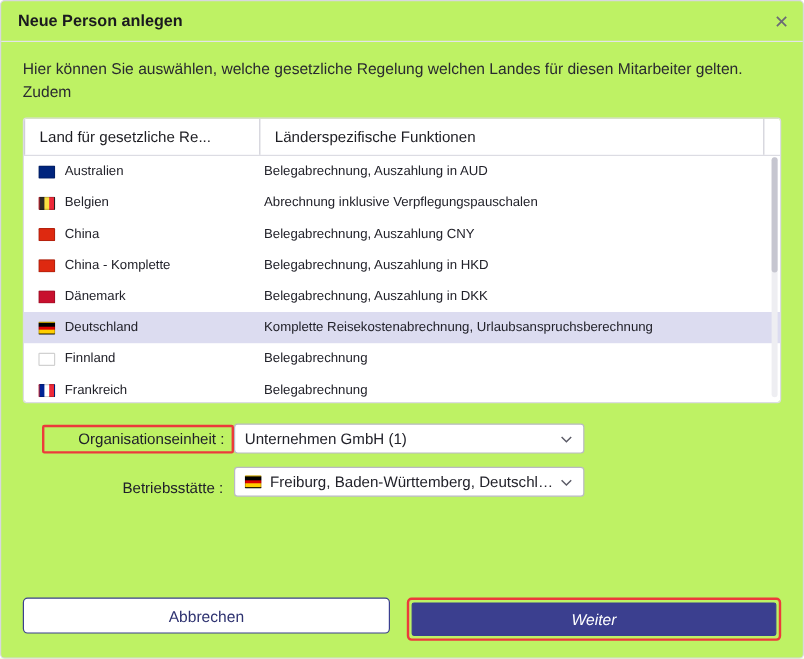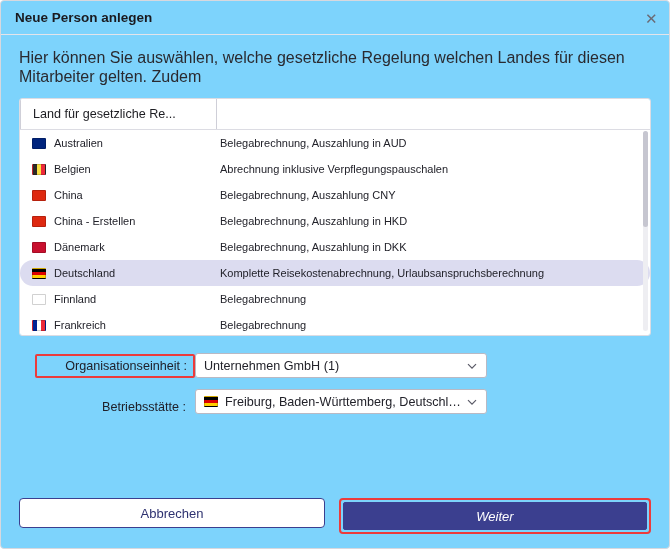--- a/index.html
+++ b/index.html
@@ -13,21 +13,21 @@
     font-family: "Liberation Sans", sans-serif;
     font-size: 13px;
     color: #1d1d1f;
     overflow: hidden;
   }
   .dialog {
     position: relative;
     width: 670px;
     height: 549px;
     box-sizing: border-box;
-    background: #7dd3fc;
+    background: #bef264;
     border: 1px solid #d8d8de;
     border-radius: 4px;
   }
   .titlebar {
     height: 34px;
     box-sizing: border-box;
     border-bottom: 1px solid #e4e4ea;
     display: flex;
     align-items: center;
     padding: 0 14px;
@@ -48,21 +48,21 @@
     font-size: 15px;
     color: #6b6b75;
     cursor: pointer;
     background: transparent;
     border: none;
   }
   .body {
     padding: 14px 18px 0 18px;
   }
   .intro {
-    font-size: 16px;
+    font-size: 13px;
     line-height: 18.5px;
     color: #2a2a30;
     margin: 0 0 12px 0;
   }
   .intro div { white-space: normal; }
 
   
   .table-wrap {
     border: 1px solid #dcdce3;
     border-radius: 3px;
@@ -101,21 +101,20 @@
   }
   .row {
     display: flex;
     align-items: center;
     height: 26px;
     font-size: 11px;
     color: #22222a;
   }
   .row.selected {
     background: #dcdcf0;
-    border-radius: 13px;
   }
   .cell-country {
     width: 196px;
     box-sizing: border-box;
     padding-left: 12px;
     display: flex;
     align-items: center;
     gap: 8px;
     white-space: nowrap;
     overflow: hidden;
@@ -275,20 +274,21 @@
 
   <div class="body">
 
     <div class="intro">
       <div>Hier können Sie auswählen, welche gesetzliche Regelung welchen Landes für diesen Mitarbeiter gelten. Zudem</div>
     </div>
 
     <div class="table-wrap">
       <div class="thead">
         <div class="th col1">Land für gesetzliche Re...</div>
+        <div class="th col2">Länderspezifische Funktionen</div>
         <div class="th colend"></div>
       </div>
       <div class="tbody">
 
         <div class="row">
           <div class="cell-country">
             <span class="flag" style="background:linear-gradient(to right,#00247d 0 50%,#00247d 50% 100%);"></span>
             <span>Australien</span>
           </div>
           <div class="cell-func">Belegabrechnung, Auszahlung in AUD</div>
@@ -306,21 +306,21 @@
           <div class="cell-country">
             <span class="flag" style="background:#de2910;"></span>
             <span>China</span>
           </div>
           <div class="cell-func">Belegabrechnung, Auszahlung CNY</div>
         </div>
 
         <div class="row">
           <div class="cell-country">
             <span class="flag" style="background:#de2910;"></span>
-            <span>China - Erstellen</span>
+            <span>China - Komplette</span>
           </div>
           <div class="cell-func">Belegabrechnung, Auszahlung in HKD</div>
         </div>
 
         <div class="row">
           <div class="cell-country">
             <span class="flag" style="background:#c8102e;"></span>
             <span>Dänemark</span>
           </div>
           <div class="cell-func">Belegabrechnung, Auszahlung in DKK</div>

